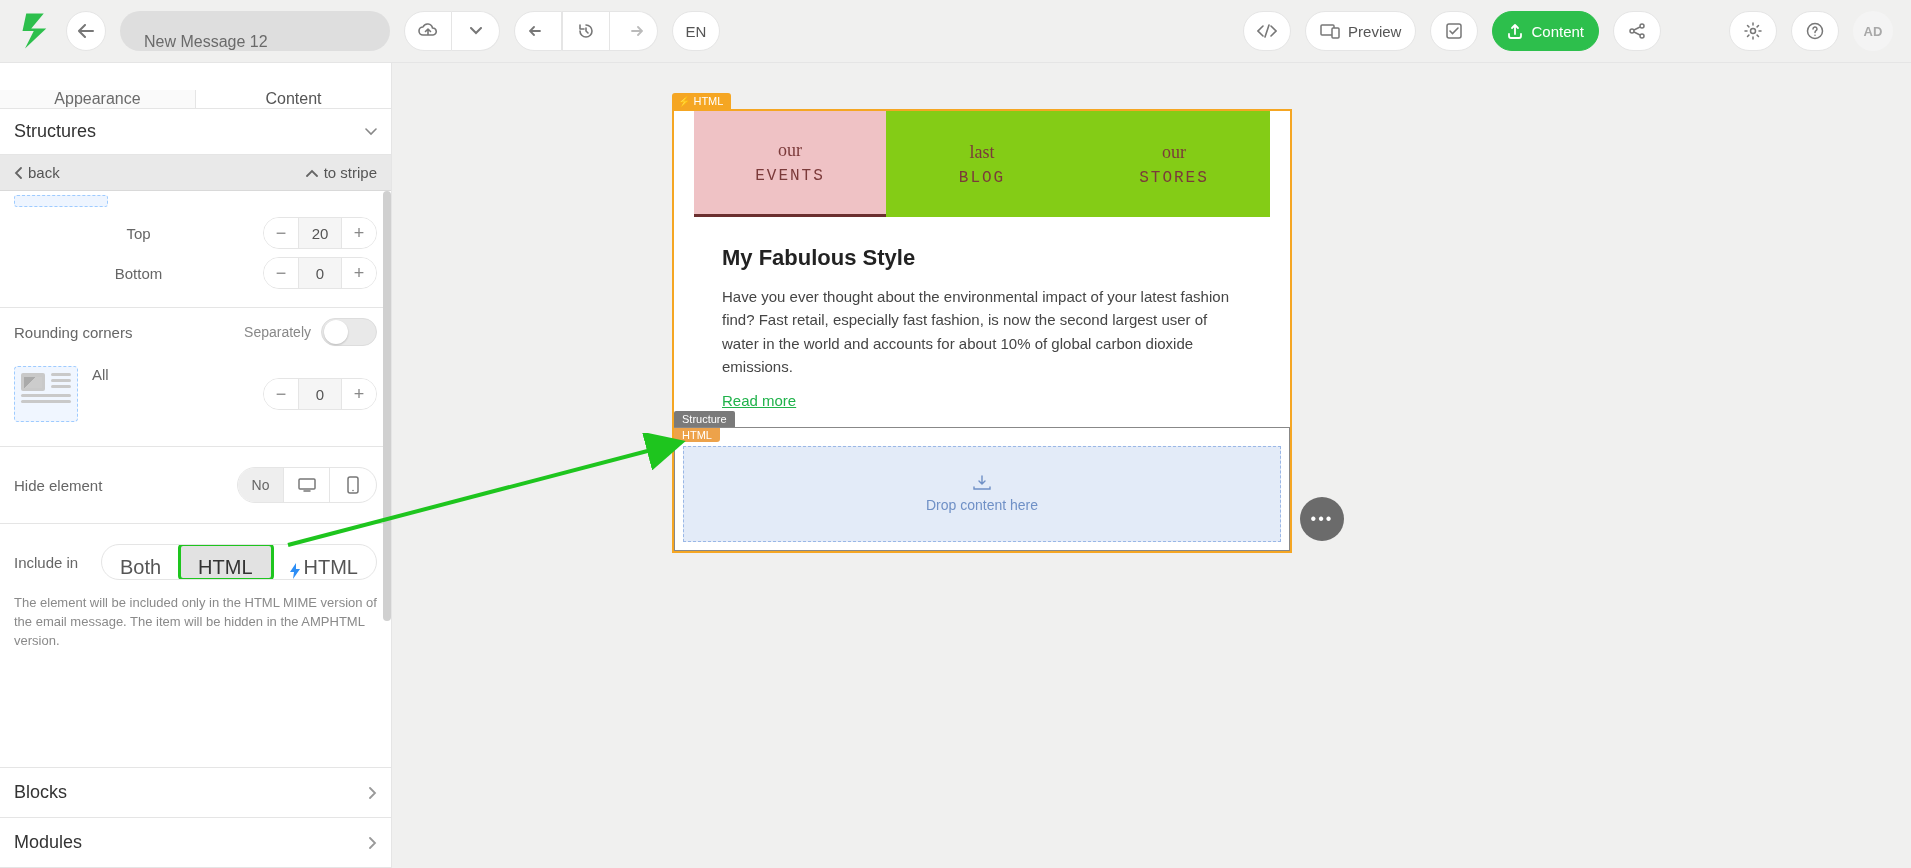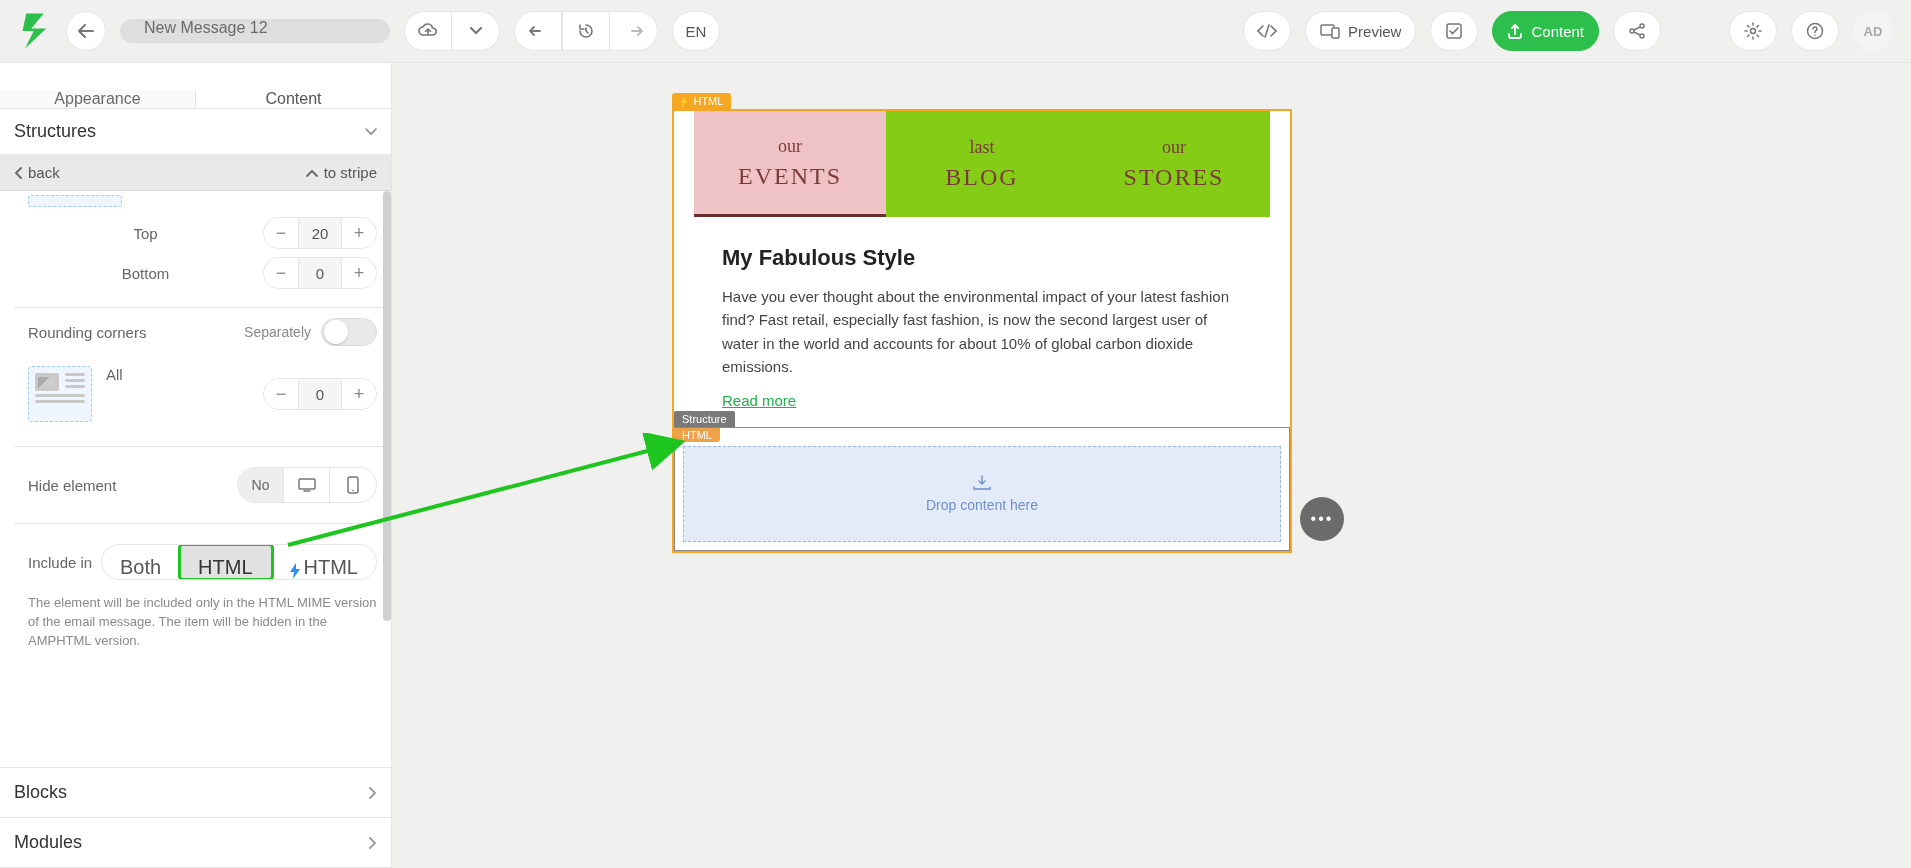--- a/index.html
+++ b/index.html
@@ -38,22 +38,22 @@
   }
   .logo{
     width:34px;height:40px;display:flex;align-items:center;justify-content:center;
   }
   .logo svg{width:30px;height:40px;}
   .round-btn{
     width:40px;height:40px;border-radius:20px;background:#fff;border:1px solid var(--border);
     display:flex;align-items:center;justify-content:center;color:#6a6a6a;cursor:pointer;
   }
   .title-pill{
-    height:24px;border-radius:20px;background:#dedede;border:none;
-    display:flex;align-items:flex-start;padding:0 24px;color:#6a6a6a;font-size:16px;
+    height:40px;border-radius:20px;background:#dedede;border:none;
+    display:flex;align-items:flex-end;padding:0 24px;color:#6a6a6a;font-size:16px;
     min-width:270px;
   }
   .pill{
     height:40px;border-radius:20px;background:#fff;border:1px solid var(--border);
     display:flex;align-items:center;justify-content:center;gap:8px;color:#555;cursor:pointer;
     padding:0 14px;font-size:15px;
   }
   .pill.sq{width:48px;padding:0;}
   .pill.green{background:var(--green);border-color:var(--green);color:#fff;font-weight:500;}
   .pill-group{display:flex;gap:0;}
@@ -88,21 +88,21 @@
   .section-head{
     display:flex;align-items:center;justify-content:space-between;
     padding:12px 14px;font-size:18px;color:#333;cursor:pointer;
   }
   .section-head.expanded{border-bottom:1px solid var(--border);}
   .back-row{
     background:#e9e9e9;height:36px;display:flex;align-items:center;justify-content:space-between;
     padding:0 14px;color:#555;font-size:15px;cursor:pointer;border-bottom:1px solid #d9d9d9;
   }
   .back-row .left,.back-row .right{display:flex;align-items:center;gap:6px;}
-  .panel-body{flex:1;overflow:hidden;position:relative;padding-left:14px;}
+  .panel-body{flex:1;overflow:hidden;position:relative;}
   .scroll-thumb{
     position:absolute;right:0;top:0;width:8px;height:430px;background:#d0d0d0;border-radius:4px;
   }
 
   .prop-row{
     display:flex;align-items:center;justify-content:space-between;
     padding:10px 14px;color:#555;font-size:15px;
   }
   .prop-row.tight{padding-top:4px;padding-bottom:4px;}
   .prop-row.border-b{border-bottom:1px solid var(--border);}
@@ -165,21 +165,21 @@
   }
   .badge .bolt{font-size:10px;}
   .nav-tabs{
     display:flex;height:106px;margin:0 20px 0 20px;
   }
   .nav-tab{
     flex:1;display:flex;flex-direction:column;align-items:center;justify-content:center;gap:6px;
     font-family:Georgia,serif;color:#7b3a3a;background:#84cc16;cursor:pointer;
   }
   .nav-tab .small{font-size:18px;}
-  .nav-tab .big{font-size:24px;letter-spacing:2px;}
+  .nav-tab .big{font-size:16px;letter-spacing:2px;font-family:Liberation Mono, monospace;}
   .nav-tab.active{background:#efc2c5;border-bottom:3px solid #6b2f2f;}
   .article{padding:28px 48px 18px;}
   .article h2{font-size:22px;font-weight:600;margin:0 0 14px;color:#222;}
   .article p{font-size:15px;color:#454545;line-height:1.55;margin:0 0 14px;}
   .article a{color:var(--green2);font-size:15px;text-decoration:underline;}
 
   .struct-block{
     margin-top:0;border:1px solid #888;position:relative;background:#fff;
   }
   .struct-block .badge-s{

